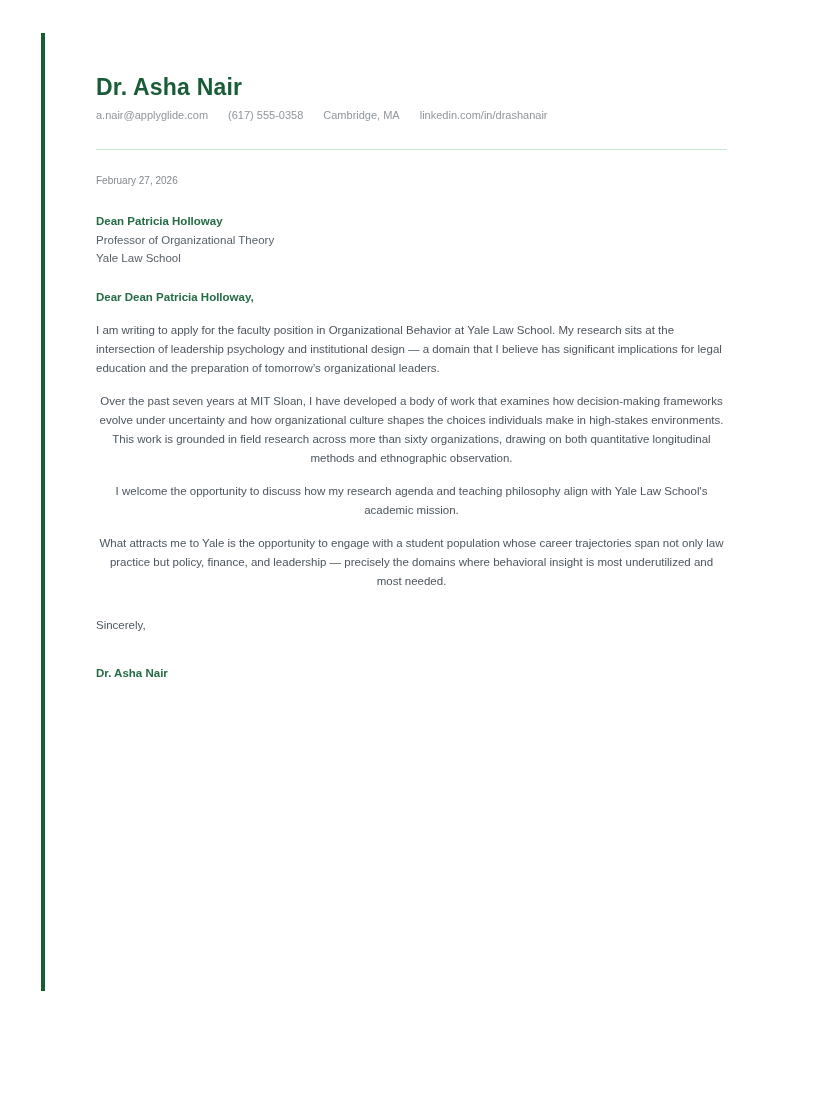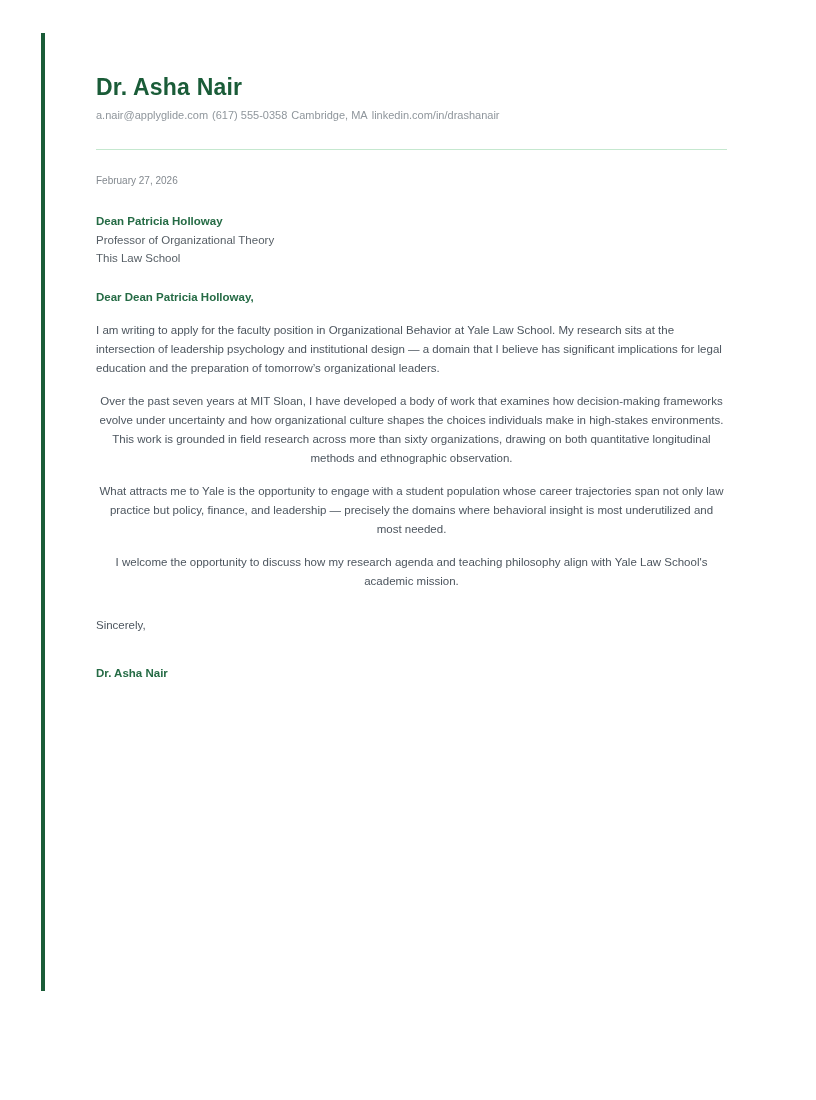--- a/index.html
+++ b/index.html
@@ -42,21 +42,21 @@
   h1.applicant-name {
     margin: 0;
     font-size: 23px;
     line-height: 26px;
     font-weight: bold;
     color: var(--green-dark);
     letter-spacing: 0.2px;
   }
   .contact-row {
     display: flex;
-    gap: 4px;
+    gap: 20px;
     margin-top: 9px;
     font-size: 11px;
     line-height: 13px;
     color: var(--meta-gray);
     white-space: nowrap;
   }
   hr.rule {
     margin: 27px 0 0 0;
     border: none;
     border-top: 1px solid var(--rule-green);
@@ -133,30 +133,30 @@
       </div>
 
       <hr class="rule">
     </header>
 
     <div class="date">February 27, 2026</div>
 
     <div class="recipient">
       <div class="recipient-name">Dean Patricia Holloway</div>
       <div class="recipient-title">Professor of Organizational Theory</div>
-      <div class="recipient-institution">This Law School</div>
+      <div class="recipient-institution">Yale Law School</div>
     </div>
 
     <div class="salutation">Dear Dean Patricia Holloway,</div>
 
     <div class="body-paragraphs">
       <p>I am writing to apply for the faculty position in Organizational Behavior at Yale Law School. My research sits at the intersection of leadership psychology and institutional design — a domain that I believe has significant implications for legal education and the preparation of tomorrow’s organizational leaders.</p>
       <p>Over the past seven years at MIT Sloan, I have developed a body of work that examines how decision-making frameworks evolve under uncertainty and how organizational culture shapes the choices individuals make in high-stakes environments. This work is grounded in field research across more than sixty organizations, drawing on both quantitative longitudinal methods and ethnographic observation.</p>
+      <p>I welcome the opportunity to discuss how my research agenda and teaching philosophy align with Yale Law School's academic mission.</p>
       <p>What attracts me to Yale is the opportunity to engage with a student population whose career trajectories span not only law practice but policy, finance, and leadership — precisely the domains where behavioral insight is most underutilized and most needed.</p>
-      <p>I welcome the opportunity to discuss how my research agenda and teaching philosophy align with Yale Law School's academic mission.</p>
     </div>
 
     <div class="closing">Sincerely,</div>
 
     <div class="signature">Dr. Asha Nair</div>
 
   </div>
 </div>
 
 </body></html>

